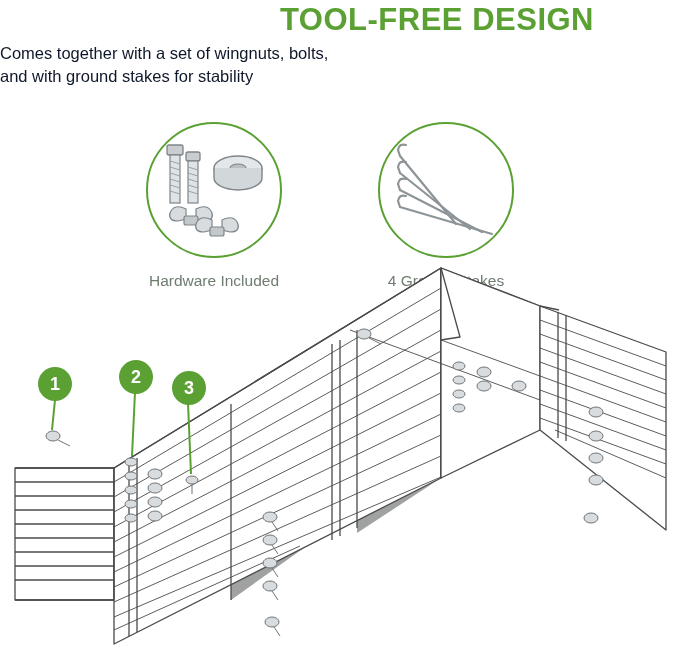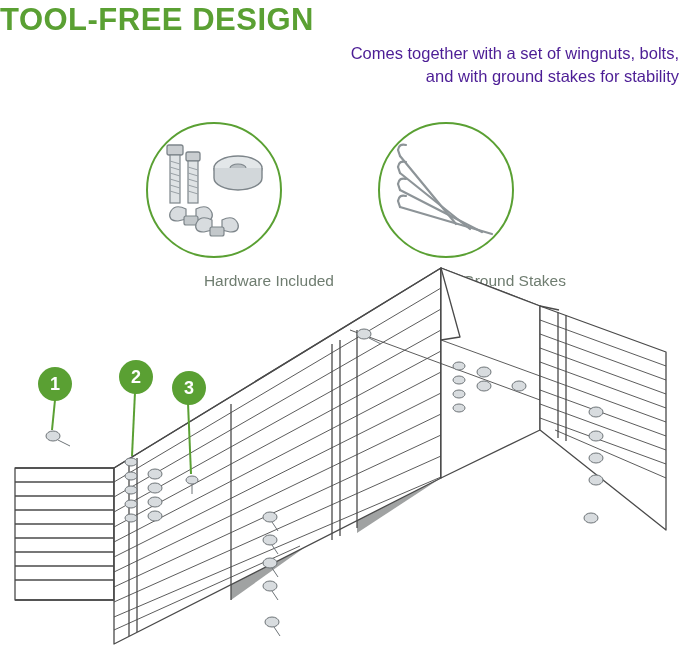--- a/index.html
+++ b/index.html
@@ -18,55 +18,55 @@
   .page {
     position: relative;
     width: 679px;
     height: 664px;
   }
   .title {
     position: absolute;
     top: 2px;
     left: 0;
     width: 594px;
-    text-align: left;
+    text-align: right;
     font-size: 31px;
     font-weight: bold;
     letter-spacing: 0.5px;
     color: #5aa033;
     font-family: "Liberation Sans", sans-serif;
   }
   .subtitle {
     position: absolute;
     top: 42px;
     left: 0;
     width: 679px;
-    text-align: right;
+    text-align: left;
     font-size: 16.5px;
     line-height: 23px;
-    color: #4c1d95;
+    color: #0f172a;
   }
   .subtitle span { display: block; }
 
   
   .badge {
     position: absolute;
     width: 136px;
     height: 136px;
     border: 2.5px solid #5aa033;
     border-radius: 50%;
     box-sizing: border-box;
   }
   .badge-hardware { left: 146px; top: 122px; }
   .badge-stakes  { left: 378px; top: 122px; }
 
   .badge-label {
     position: absolute;
     width: 240px;
-    text-align: right;
+    text-align: center;
     font-size: 15.5px;
     color: #6f7d70;
   }
   .label-hardware { left: 94px; top: 272px; }
   .label-stakes  { left: 326px; top: 272px; }
 
   
   .bubble {
     position: absolute;
     width: 34px;

